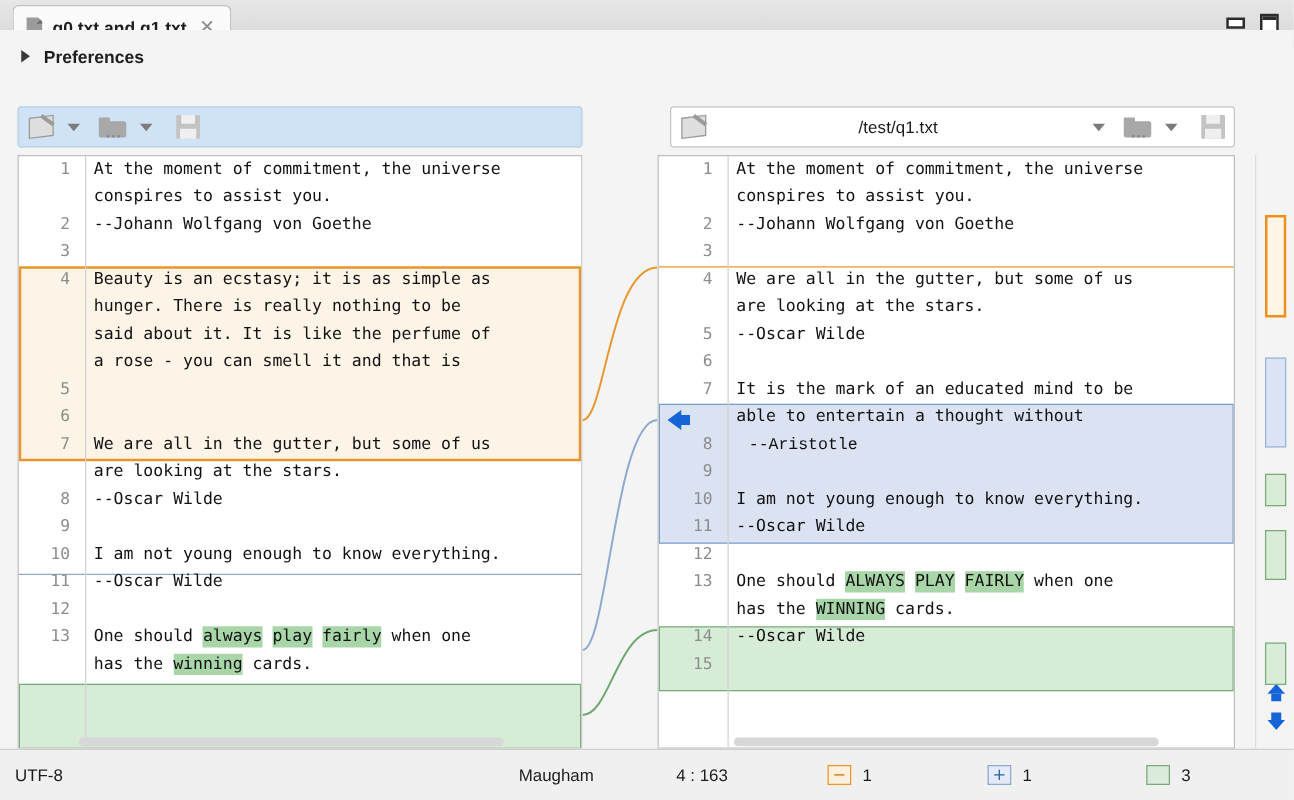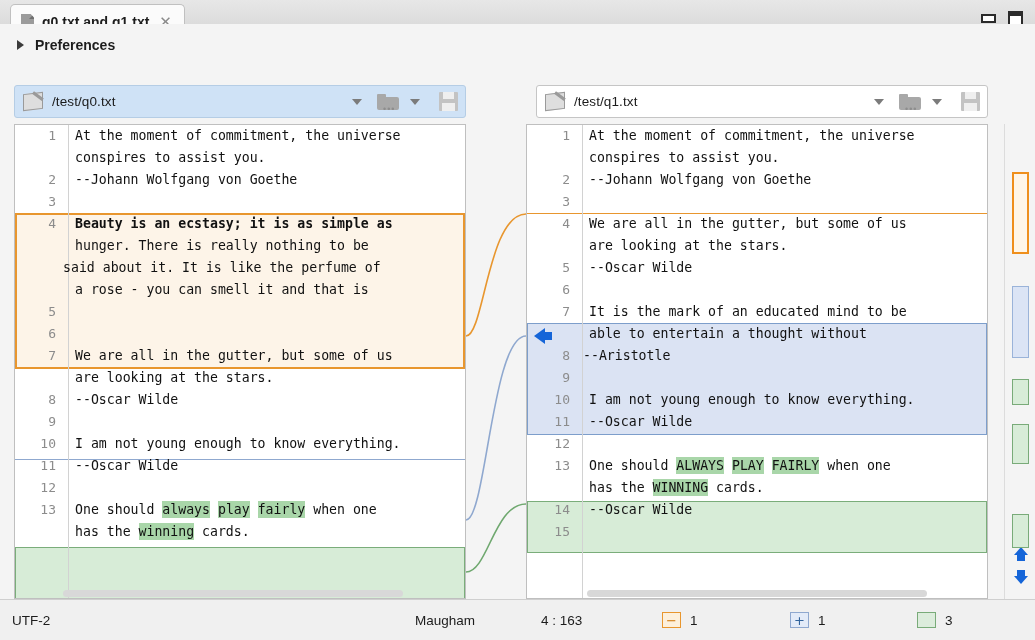--- a/index.html
+++ b/index.html
@@ -208,31 +208,30 @@
   </div>
 
   <div class="prefs">
     <span class="prefs-arrow"></span>
     <span class="prefs-label">Preferences</span>
   </div>
 
   <div class="pathrow" style="left:14px; width:452px;">
     <div class="pathbar left">
       <span class="file-icon"></span>
-      <span class="path-text">/test/q0.txt</span>
       <span class="caret-dn"></span>
       <span class="folder-icon">
           <span class="folder-dots">•••</span>
         </span>
       <span class="caret-dn"></span>
       <span class="save-icon"></span>
     </div>
   </div>
 
-  <div class="pathrow" style="left:536px; width:452px;">
+  <div class="pathrow" style="left:536px; width:452px;text-align:center;">
     <div class="pathbar right">
       <span class="file-icon"></span>
       <span class="path-text">/test/q1.txt</span>
       <span class="caret-dn"></span>
       <span class="folder-icon">
           <span class="folder-dots">•••</span>
         </span>
       <span class="caret-dn"></span>
       <span class="save-icon"></span>
     </div>
@@ -241,23 +240,23 @@
   <div class="editor" style="left:14px; width:452px;">
     <div class="blk orange" style="top:88px; height:156px;"></div>
     <div class="blk thinline" style="top:334px;"></div>
     <div class="blk green" style="top:422px; height:52px;"></div>
     <div class="gutter-sep" style="left:53px;"></div>
     <div class="code" id="left-code">
         <div class="row"><span class="lineno" style="width: 47px;">1</span><span class="ltext" style="left: 60px;">At the moment of commitment, the universe</span></div>
         <div class="row"><span class="lineno" style="width: 47px;"></span><span class="ltext" style="left: 60px;">conspires to assist you.</span></div>
         <div class="row"><span class="lineno" style="width: 47px;">2</span><span class="ltext" style="left: 60px;">--Johann Wolfgang von Goethe</span></div>
         <div class="row"><span class="lineno" style="width: 47px;">3</span><span class="ltext" style="left: 60px;"></span></div>
-        <div class="row"><span class="lineno" style="width: 47px;">4</span><span class="ltext" style="left: 60px; font-weight: bold;">Beauty is an ecstasy; it is as simple as</span></div>
+        <div class="row"><span class="lineno" style="width: 47px;">4</span><span class="ltext" style="left: 60px;">Beauty is an ecstasy; it is as simple as</span></div>
         <div class="row"><span class="lineno" style="width: 47px;"></span><span class="ltext" style="left: 60px;">hunger. There is really nothing to be</span></div>
-        <div class="row"><span class="lineno" style="width: 47px;"></span><span class="ltext" style="left: 48px;">said about it. It is like the perfume of</span></div>
+        <div class="row"><span class="lineno" style="width: 47px;"></span><span class="ltext" style="left: 60px;">said about it. It is like the perfume of</span></div>
         <div class="row"><span class="lineno" style="width: 47px;"></span><span class="ltext" style="left: 60px;">a rose - you can smell it and that is</span></div>
         <div class="row"><span class="lineno" style="width: 47px;">5</span></div>
         <div class="row"><span class="lineno" style="width: 47px;">6</span><span class="ltext" style="left: 60px;"></span></div>
         <div class="row"><span class="lineno" style="width: 47px;">7</span><span class="ltext" style="left: 60px;">We are all in the gutter, but some of us</span></div>
         <div class="row"><span class="lineno" style="width: 47px;"></span><span class="ltext" style="left: 60px;">are looking at the stars.</span></div>
         <div class="row"><span class="lineno" style="width: 47px;">8</span><span class="ltext" style="left: 60px;">--Oscar Wilde</span></div>
         <div class="row"><span class="lineno" style="width: 47px;">9</span><span class="ltext" style="left: 60px;"></span></div>
         <div class="row"><span class="lineno" style="width: 47px;">10</span><span class="ltext" style="left: 60px;">I am not young enough to know everything.</span></div>
         <div class="row"><span class="lineno" style="width: 47px;">11</span><span class="ltext" style="left: 60px;">--Oscar Wilde</span></div>
         <div class="row"><span class="lineno" style="width: 47px;">12</span><span class="ltext" style="left: 60px;"></span></div>
@@ -285,21 +284,21 @@
         <div class="row"><span class="lineno" style="width: 49px;">1</span><span class="ltext" style="left: 62px;">At the moment of commitment, the universe</span></div>
         <div class="row"><span class="lineno" style="width: 49px;"></span><span class="ltext" style="left: 62px;">conspires to assist you.</span></div>
         <div class="row"><span class="lineno" style="width: 49px;">2</span><span class="ltext" style="left: 62px;">--Johann Wolfgang von Goethe</span></div>
         <div class="row"><span class="lineno" style="width: 49px;">3</span><span class="ltext" style="left: 62px;"></span></div>
         <div class="row"><span class="lineno" style="width: 49px;">4</span><span class="ltext" style="left: 62px;">We are all in the gutter, but some of us</span></div>
         <div class="row"><span class="lineno" style="width: 49px;"></span><span class="ltext" style="left: 62px;">are looking at the stars.</span></div>
         <div class="row"><span class="lineno" style="width: 49px;">5</span><span class="ltext" style="left: 62px;">--Oscar Wilde</span></div>
         <div class="row"><span class="lineno" style="width: 49px;">6</span><span class="ltext" style="left: 62px;"></span></div>
         <div class="row"><span class="lineno" style="width: 49px;">7</span><span class="ltext" style="left: 62px;">It is the mark of an educated mind to be</span></div>
         <div class="row"><span class="lineno" style="width: 49px;"></span><span class="ltext" style="left: 62px;">able to entertain a thought without</span></div>
-        <div class="row"><span class="lineno" style="width: 49px;">8</span><span class="ltext" style="left: 56px;">--Aristotle</span></div>
+        <div class="row"><span class="lineno" style="width: 49px;">8</span><span class="ltext" style="left: 72px; font-family: Liberation Mono, monospace;">--Aristotle</span></div>
         <div class="row"><span class="lineno" style="width: 49px;">9</span><span class="ltext" style="left: 62px;"></span></div>
         <div class="row"><span class="lineno" style="width: 49px;">10</span><span class="ltext" style="left: 62px;">I am not young enough to know everything.</span></div>
         <div class="row"><span class="lineno" style="width: 49px;">11</span><span class="ltext" style="left: 62px;">--Oscar Wilde</span></div>
         <div class="row"><span class="lineno" style="width: 49px;">12</span><span class="ltext" style="left: 62px;"></span></div>
         <div class="row"><span class="lineno" style="width: 49px;">13</span><span class="ltext" style="left: 62px;"><span>One should </span><span class="mark" style="background: rgb(169, 214, 169);">ALWAYS</span><span> </span><span class="mark" style="background: rgb(169, 214, 169);">PLAY</span><span> </span><span class="mark" style="background: rgb(169, 214, 169);">FAIRLY</span><span> when one</span></span></div>
         <div class="row"><span class="lineno" style="width: 49px;"></span><span class="ltext" style="left: 62px;"><span>has the </span><span class="mark" style="background: rgb(169, 214, 169);">WINNING</span><span> cards.</span></span></div>
         <div class="row"><span class="lineno" style="width: 49px;">14</span><span class="ltext" style="left: 62px;">--Oscar Wilde</span></div>
         <div class="row"><span class="lineno" style="width: 49px; text-align: right;">15</span><span class="ltext" style="left: 62px;"></span></div>
       </div>
     <div class="hscroll" style="left:60px; bottom:1px; width:340px;"></div>
@@ -309,21 +308,21 @@
     <div class="navarrow nav-up" style="top:423px;"></div>
     <div class="navarrow nav-dn" style="top:452px;"></div>
   <div class="rmark orange" style="top: 48px; height: 82px;"></div>
       <div class="rmark blue" style="top: 162px; height: 72px;"></div>
       <div class="rmark green" style="top: 255px; height: 26px;"></div>
       <div class="rmark green" style="top: 300px; height: 40px;"></div>
       <div class="rmark green" style="top: 390px; height: 34px;"></div>
     </div>
 
   <div class="statusbar">
-    <span class="st-encoding">UTF-2</span>
+    <span class="st-encoding">UTF-8</span>
     <span class="st-insert">Maugham</span>
     <span class="st-pos">4 : 163</span>
     <div class="badge-group" style="left:662px;">
       <span class="badge orange">
         <span class="glyph">−</span>
       </span>
       <span class="badge-count">1</span>
     </div>
     <div class="badge-group" style="left:790px;">
       <span class="badge blue">

